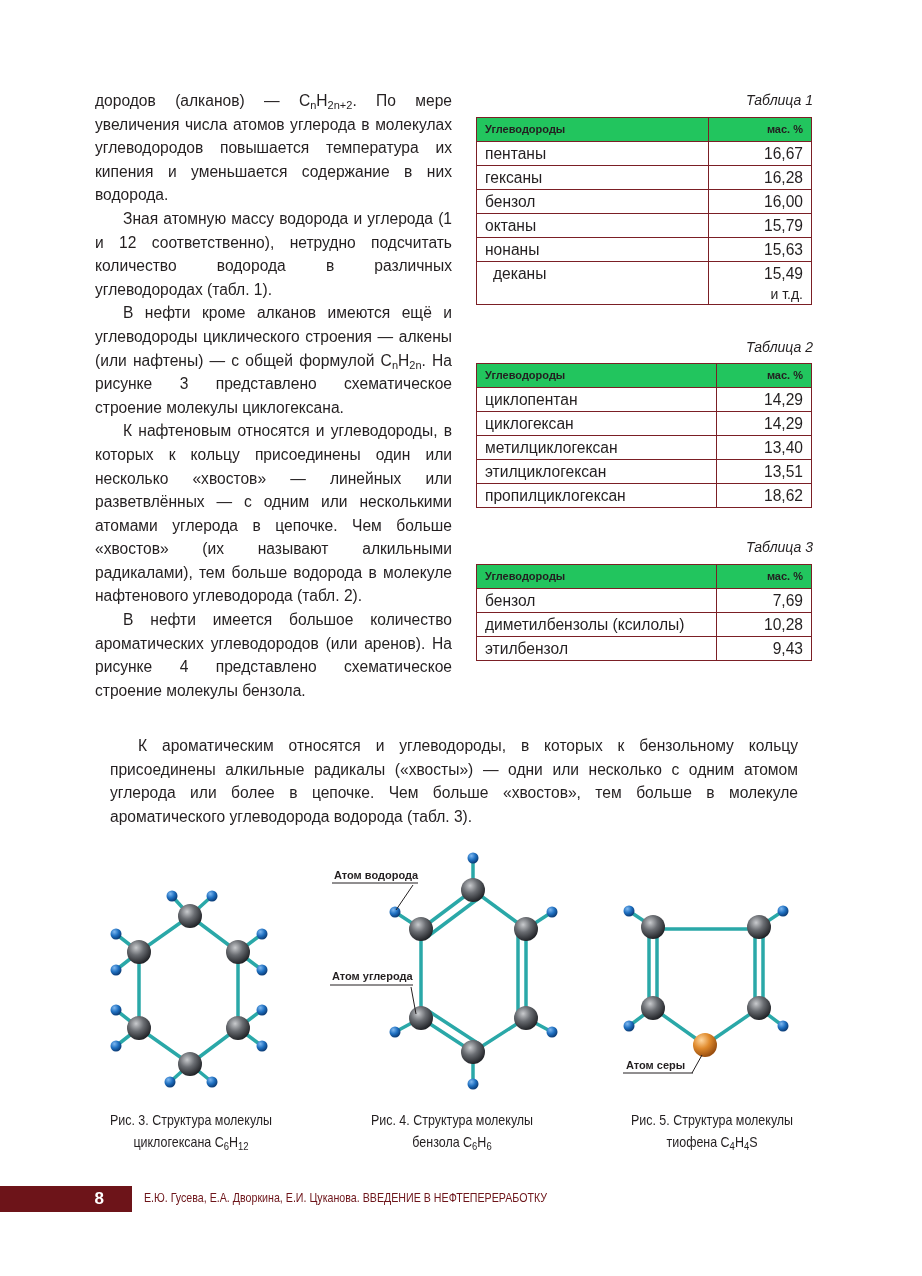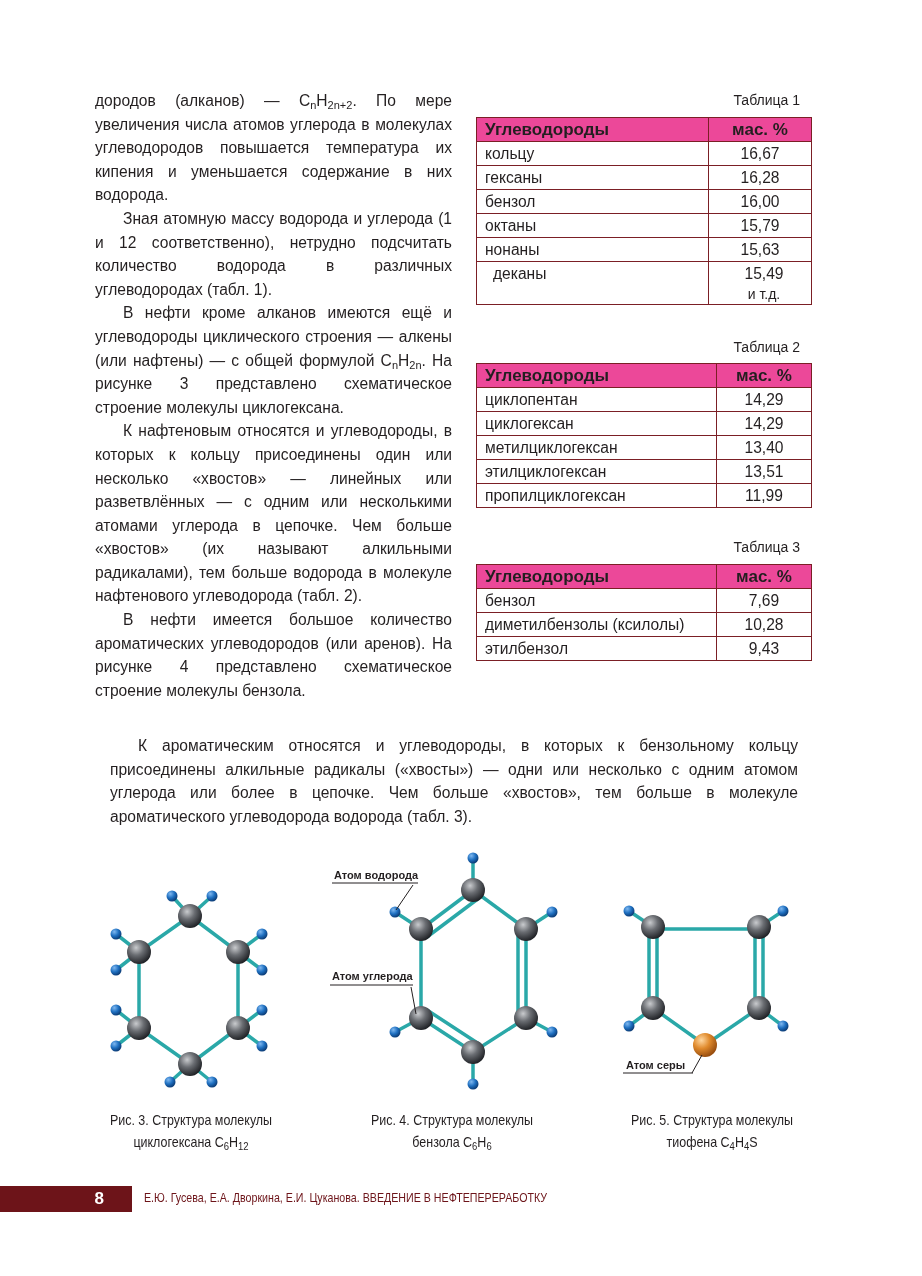--- a/index.html
+++ b/index.html
@@ -15,31 +15,31 @@
   .col-text p.indent { text-indent: 28px; }
   .full-text {
     position: absolute; left: 95px; top: 719px; width: 718px;
     font-family: "Liberation Sans", sans-serif; font-stretch: condensed;
     font-size: 15.6px; line-height: 23.6px; text-align: justify;
   }
   .full-text p { margin: 15px; text-indent: 28px; }
   sub { font-size: 11px; vertical-align: -3px; line-height: 0; }
 
   .tbl-caption {
-    position: absolute; right: 122px; font-size: 14px; color: #231f20;
+    position: absolute; right: 109px; font-style: italic; font-size: 14px; color: #231f20;
   }
   table.data {
     position: absolute; left: 476px; width: 336px; border-collapse: collapse;
     font-size: 15.6px;
   }
   table.data th, table.data td {
     border: 1.5px solid #7b1f25; padding: 0 8px; height: 23px; line-height: 23px;
   }
-  table.data th { background: #ec4899; font-weight: bold; font-size: 17px; text-align: left; }
-  table.data th.val, table.data td.val { text-align: center; width: 78px; }
+  table.data th { background: #22c55e; font-weight: bold; font-size: 11px; text-align: left; }
+  table.data th.val, table.data td.val { text-align: right; width: 78px; }
   table.data td.name { text-align: left; }
   table.data td.multi { line-height: 20px; vertical-align: top; padding-top: 2px; height: 40px; padding-left: 16px; }
 
   .figure { position: absolute; }
   .fig-caption {
     position: absolute; text-align: center; font-size: 14.5px; line-height: 22px;
     font-stretch: condensed; transform: scaleX(0.86); transform-origin: center top;
   }
   .atom-label {
     font-family: "Liberation Sans", sans-serif; font-weight: bold; font-size: 11px; fill: #231f20;
@@ -73,21 +73,21 @@
 <div class="tbl-caption" style="top:92px;">Таблица 1</div>
 <table class="data" style="top:117px;">
   <thead>
     <tr>
       <th>Углеводороды</th>
       <th class="val">мас. %</th>
     </tr>
   </thead>
   <tbody>
     <tr>
-        <td class="name">кольцу</td>
+        <td class="name">пентаны</td>
         <td class="val">16,67</td>
       </tr>
     <tr>
         <td class="name">гексаны</td>
         <td class="val">16,28</td>
       </tr>
     <tr>
         <td class="name">бензол</td>
         <td class="val">16,00</td>
       </tr>
@@ -126,21 +126,21 @@
     <tr>
         <td class="name">метилциклогексан</td>
         <td class="val">13,40</td>
       </tr>
     <tr>
         <td class="name">этилциклогексан</td>
         <td class="val">13,51</td>
       </tr>
     <tr>
         <td class="name">пропилциклогексан</td>
-        <td class="val">11,99</td>
+        <td class="val">18,62</td>
       </tr>
   </tbody>
 </table>
 
 <div class="tbl-caption" style="top:539px;">Таблица 3</div>
 <table class="data" style="top:564px;">
   <thead>
     <tr>
       <th>Углеводороды</th>
       <th class="val">мас. %</th>

